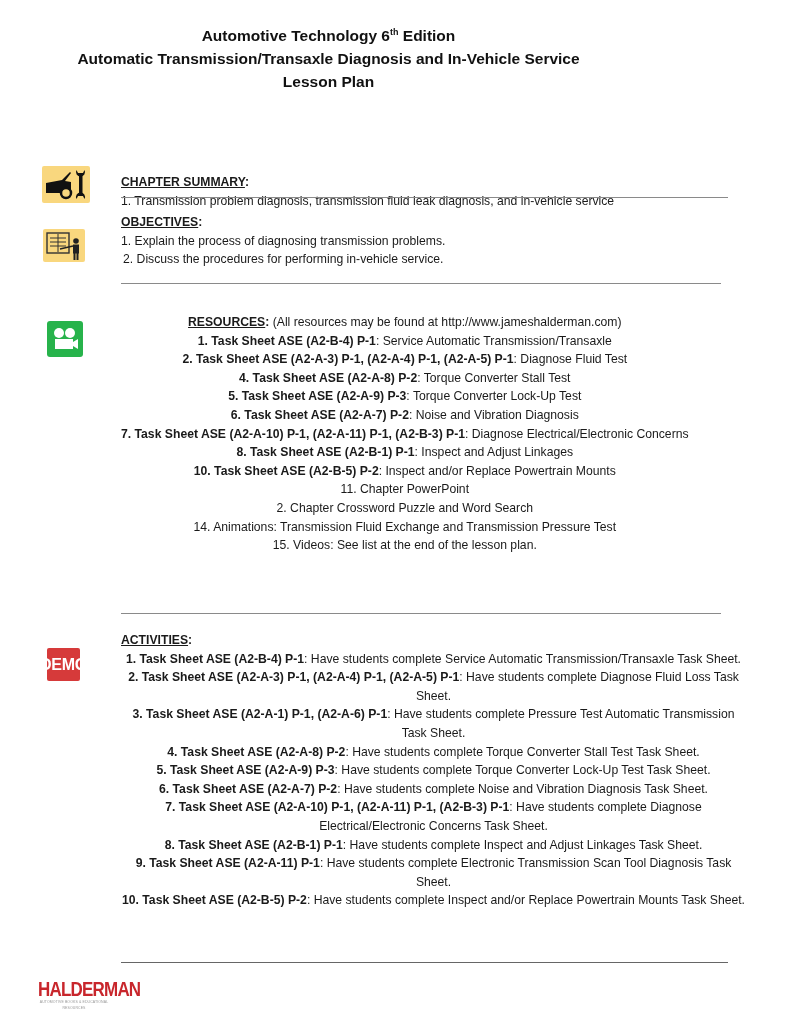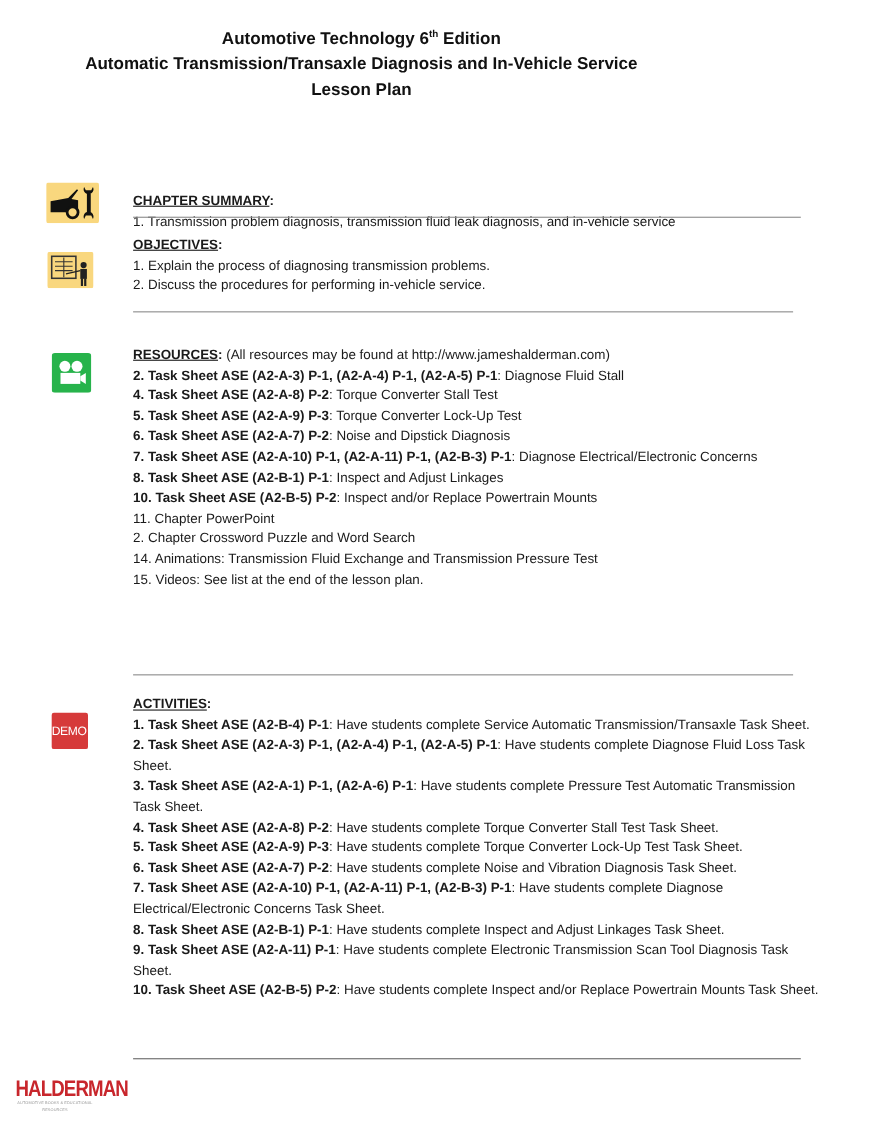--- a/index.html
+++ b/index.html
@@ -10,33 +10,33 @@
     }
     .title-block {
       position: absolute; left: 0; top: 24px; width: 657px;
       text-align: center; font-weight: bold; font-size: 15.5px; line-height: 23px;
       color: #111;
     }
     .title-block sup { font-size: 9px; vertical-align: super; line-height: 0; }
     .section { position: absolute; left: 121px; font-size: 12.2px; line-height: 18.6px; }
     .section .head { font-weight: bold; text-decoration: underline; }
     .section .head-colon { font-weight: bold; }
-    .item { white-space: nowrap; }
+    .item { white-space: nowrap; text-align: center; }
     .item.wrap { white-space: normal; width: 625px; }
     .b { font-weight: bold; }
     .rule { position: absolute; left: 121px; height: 0; border-top: 1.5px solid #8a8a8a; }
     .icon { position: absolute; }
     .demo {
       width: 33px; height: 33px; background: #d63a3a; border-radius: 2px;
-      color: #fff; font-weight: normal; font-size: 11px; letter-spacing: -0.3px;
-      display: flex; align-items: center; 
+      color: #fff; font-weight: bold; font-size: 16px; letter-spacing: -0.3px;
+      display: flex; align-items: center; justify-content: center;
       font-family: "Liberation Sans", sans-serif;
     }
     .logo {
-      position: absolute; left: 14px; top: 981px; width: 72px; text-align: center;
+      position: absolute; left: 38px; top: 981px; width: 72px; text-align: center;
     }
     .logo-word {
       color: #c8262c; font-weight: bold; font-size: 17px; letter-spacing: -0.8px;
       font-family: "Liberation Sans", sans-serif; line-height: 18px;
       transform: scaleY(1.2); display: inline-block;
     }
     .logo-tag { color: #999; font-size: 3.5px; letter-spacing: 0.1px; line-height: 6px; }
   </style>
 </head>
 <body>
@@ -97,24 +97,25 @@
 <div class="section" style="top:213px;">
   <div><span class="head">OBJECTIVES</span><span class="head-colon">:</span></div>
   <div class="item">1. Explain the process of diagnosing transmission problems.</div>
   <div class="item">2. Discuss the procedures for performing in-vehicle service.</div>
 </div>
 <div class="rule" style="top:283px; width:600px;"></div>
 
 <div class="section" style="top:313px;">
   <div class="item"><span class="head">RESOURCES</span><span class="head-colon">:</span><span> (All resources may be found at http://www.jameshalderman.com)</span></div>
   <div id="resources-list">
-      <div class="item"><span class="b">2. Task Sheet ASE (A2-A-3) P-1, (A2-A-4) P-1, (A2-A-5) P-1</span><span>: Diagnose Fluid Stall</span></div>
+      <div class="item"><span class="b">1. Task Sheet ASE (A2-B-4) P-1</span><span>: Service Automatic Transmission/Transaxle</span></div>
+      <div class="item"><span class="b">2. Task Sheet ASE (A2-A-3) P-1, (A2-A-4) P-1, (A2-A-5) P-1</span><span>: Diagnose Fluid Test</span></div>
       <div class="item"><span class="b">4. Task Sheet ASE (A2-A-8) P-2</span><span>:  Torque Converter Stall Test</span></div>
       <div class="item"><span class="b">5. Task Sheet ASE (A2-A-9) P-3</span><span>: Torque Converter Lock-Up Test</span></div>
-      <div class="item"><span class="b">6. Task Sheet ASE (A2-A-7) P-2</span><span>: Noise and Dipstick Diagnosis</span></div>
+      <div class="item"><span class="b">6. Task Sheet ASE (A2-A-7) P-2</span><span>: Noise and Vibration Diagnosis</span></div>
       <div class="item"><span class="b">7. Task Sheet ASE (A2-A-10) P-1, (A2-A-11) P-1, (A2-B-3) P-1</span><span>: Diagnose Electrical/Electronic Concerns</span></div>
       <div class="item"><span class="b">8. Task Sheet ASE (A2-B-1) P-1</span><span>: Inspect and Adjust Linkages</span></div>
       <div class="item"><span class="b">10. Task Sheet ASE (A2-B-5) P-2</span><span>: Inspect and/or Replace Powertrain Mounts</span></div>
       <div class="item"><span>11. Chapter PowerPoint</span></div>
       <div class="item"><span>2. Chapter Crossword Puzzle and Word Search</span></div>
       <div class="item"><span>14. Animations: Transmission Fluid Exchange and Transmission Pressure Test</span></div>
       <div class="item"><span>15. Videos: See list at the end of the lesson plan.</span></div>
     </div>
 </div>
 <div class="rule" style="top:613px; width:600px;"></div>

